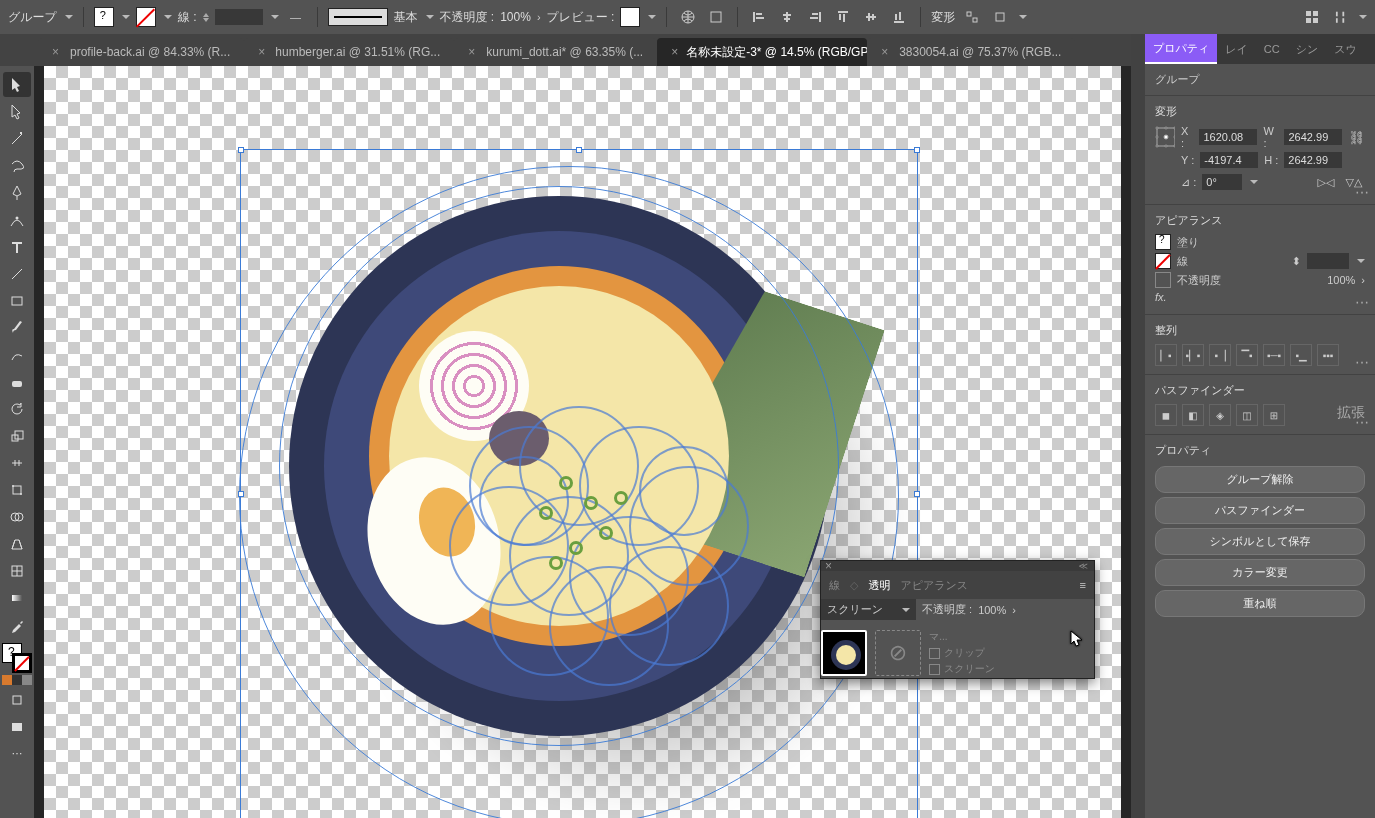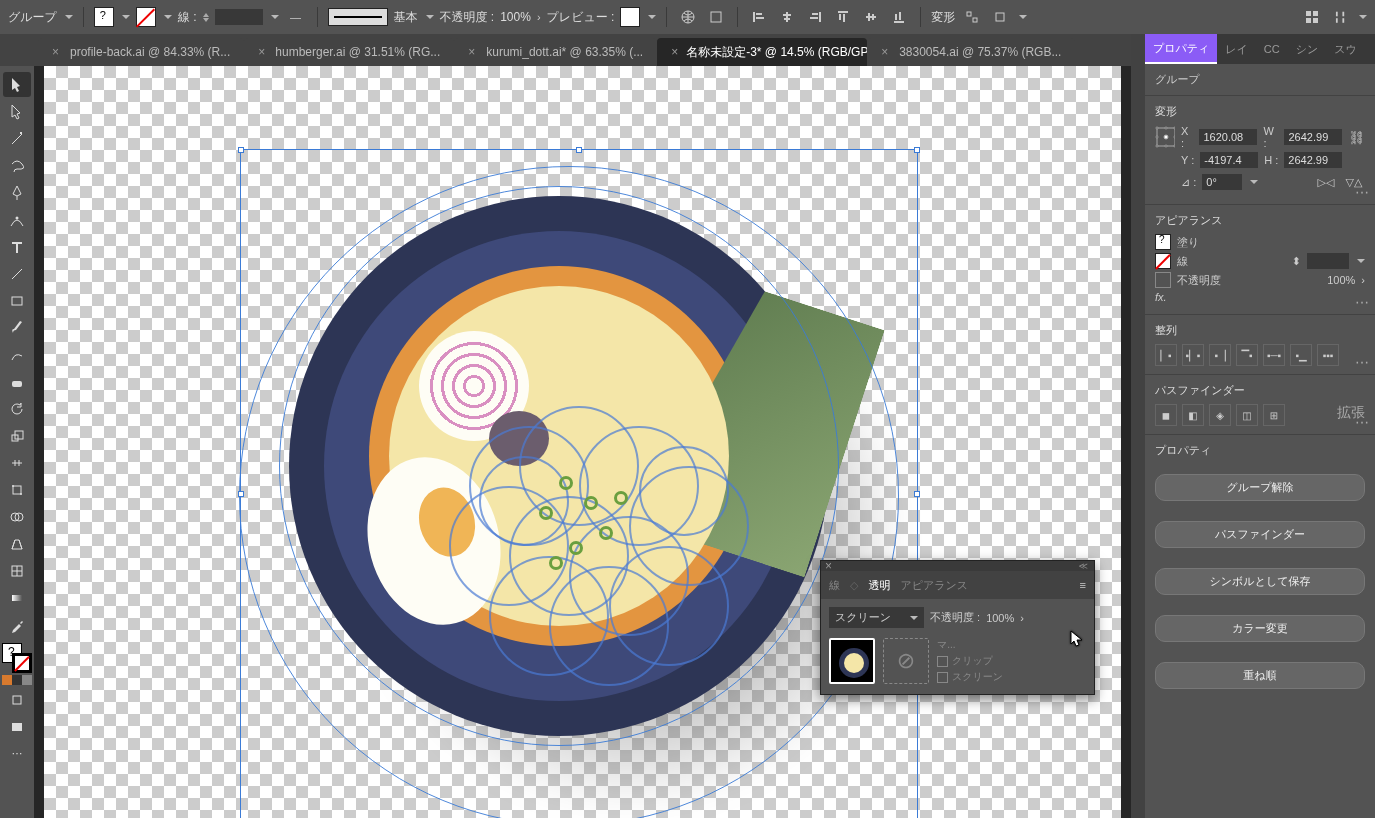--- a/index.html
+++ b/index.html
@@ -59,27 +59,27 @@
 .pbody{flex:1;display:flex;flex-direction:column}
 .ptabs{display:flex;height:30px;background:#383838;align-items:center;font-size:11px}
 .ptab{padding:0 8px;height:100%;display:flex;align-items:center;color:#999}
 .ptab.active{color:#fff;border-bottom:2px solid #fff;background:#8b5cf6}
 .psect{padding:8px 10px;border-bottom:1px solid #424242}
 .psect h4{font-size:11px;color:#ddd;font-weight:normal;margin-bottom:6px}
 .row{display:flex;align-items:center;gap:6px;margin:3px 0;font-size:11px}
 .inp{background:#383838;border:none;color:#ddd;padding:2px 4px;width:58px;font-size:11px}
 .alignrow{display:flex;gap:5px;margin-top:4px}
 .albtn{width:22px;height:22px;border:1px solid #666;display:flex;align-items:center;justify-content:center;font-size:10px;color:#ccc}
-.qbtn{background:#666;border:1px solid #777;color:#eee;padding:5px;width:100%;margin:10px 0;font-size:11px;border-radius:10px}
+.qbtn{background:#666;border:1px solid #777;color:#eee;padding:5px;width:100%;margin:2px 0;font-size:11px;border-radius:10px}
 
 .floatpanel{position:absolute;left:820px;top:560px;width:275px;background:#535353;border:1px solid #222;box-shadow:0 4px 12px rgba(0,0,0,.5)}
 .fphead{height:28px;display:flex;align-items:center;background:#424242;padding:0 8px;gap:10px;font-size:11px}
 .fphead .t{color:#888}
 .fphead .t.active{color:#fff}
-.fpbody{padding:8px}
+.fpbody{}
 .bmrow{display:flex;align-items:center;gap:6px;margin-bottom:8px}
 .bmsel{background:#383838;padding:3px 6px;flex:0 0 95px;display:flex;justify-content:space-between;align-items:center}
 .maskrow{display:flex;align-items:center;gap:8px}
 .thumb{width:46px;height:46px;background:#000;border:2px solid #fff;border-radius:2px;position:relative;overflow:hidden}
 .thumb .mini{position:absolute;width:30px;height:30px;border-radius:50%;background:#2d3555;left:8px;top:8px}
 .thumb .mini::after{content:"";position:absolute;width:20px;height:20px;border-radius:50%;background:#f4e6a8;left:5px;top:5px}
 .nomask{width:46px;height:46px;border:1px dashed #888;display:flex;align-items:center;justify-content:center;color:#888;border-radius:2px;font-size:22px}
 .chkrow{display:flex;align-items:center;gap:4px;font-size:10px;color:#888;margin:2px 0}
 .chk{width:11px;height:11px;border:1px solid #888}
 .cursor{position:absolute;width:14px;height:18px;pointer-events:none;z-index:999}

